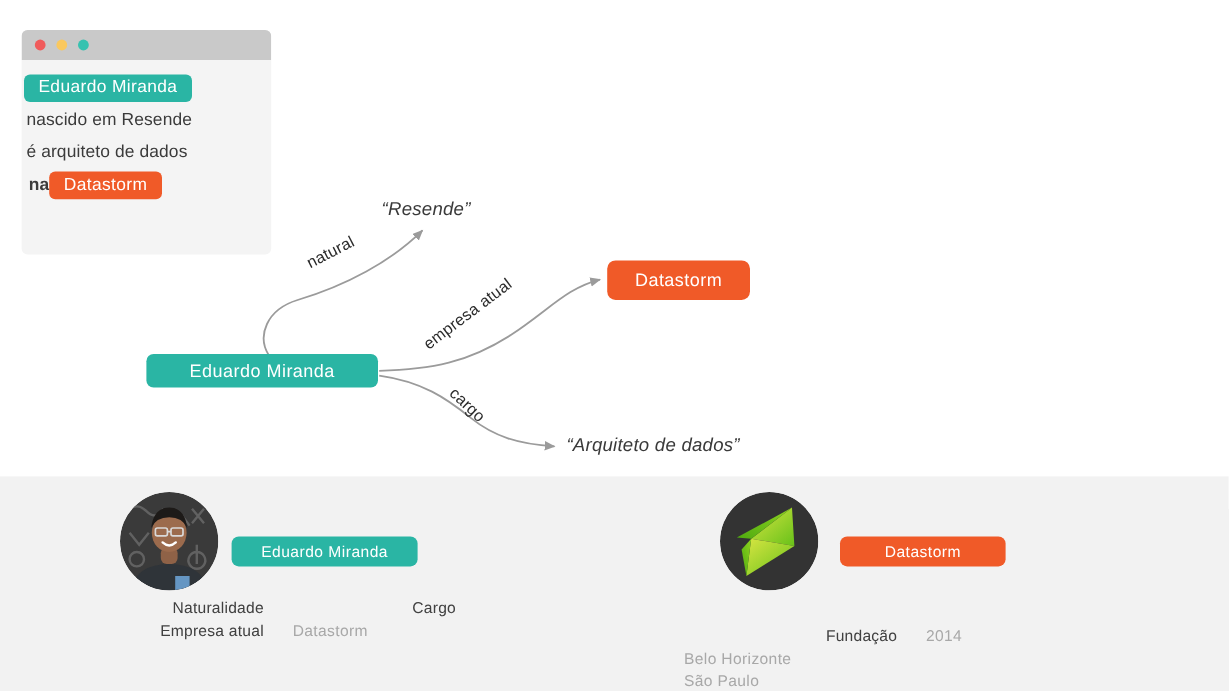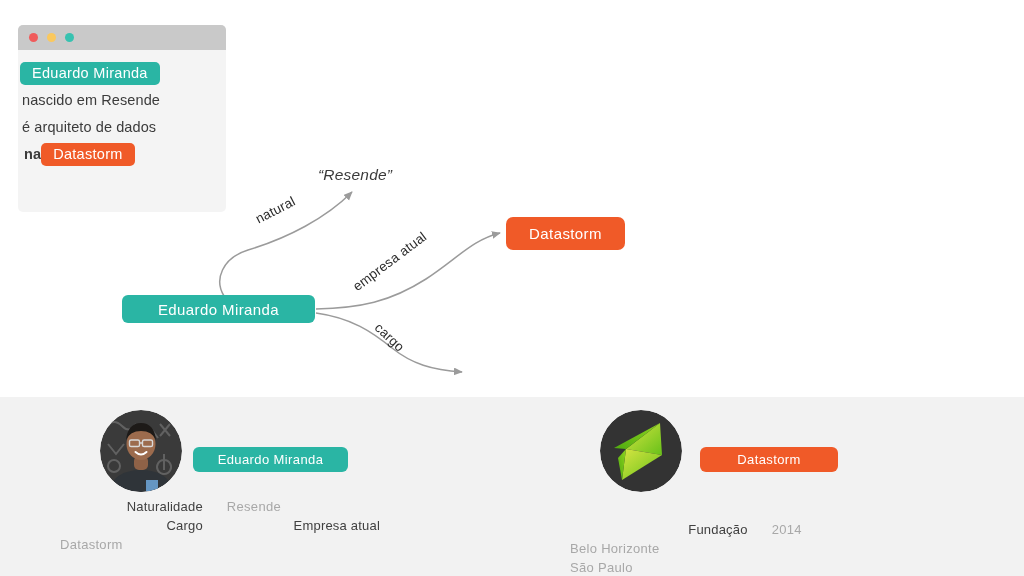--- a/index.html
+++ b/index.html
@@ -263,20 +263,21 @@
 
       <path d="M 316,313 C 352,318 372,332 392,348 C 412,364 432,370 462,372" fill="none" stroke="#9b9b9b" stroke-width="1.5" marker-end="url(#arrowhead)"></path>
     </svg>
 
     <div class="node-pill" id="node-person">Eduardo Miranda</div>
 
     <div class="node-pill" id="node-company">Datastorm</div>
 
     <div class="literal" id="literal-resende">“Resende”</div>
 
+    <div class="literal" id="literal-cargo">“Arquiteto de dados”</div>
 
     <div class="edge-label" id="edge-natural">natural</div>
 
     <div class="edge-label" id="edge-empresa">empresa atual</div>
 
     <div class="edge-label" id="edge-cargo">cargo</div>
   </div>
 
   <div class="info-band">
 
@@ -318,21 +319,20 @@
 
             <path d="M35.5 42 q5.5 5 11 0" stroke="#ffffff" stroke-width="2" fill="none" stroke-linecap="round"></path>
           </g>
         </svg>
       </div>
 
       <div class="entity-pill" id="pill-person">Eduardo Miranda</div>
 
       <div class="props" id="props-person">
         <span class="prop-label">Naturalidade</span>
-        <span class="prop-value">Resende</span>
         <span class="prop-label">Cargo</span>
         <span class="prop-label">Empresa atual</span>
         <span class="prop-value">Datastorm</span>
       </div>
     </div>
 
     <div class="entity-card" id="entity-company">
 
       <div class="avatar" id="avatar-company">
         <svg width="82" height="82" viewBox="0 0 82 82">

